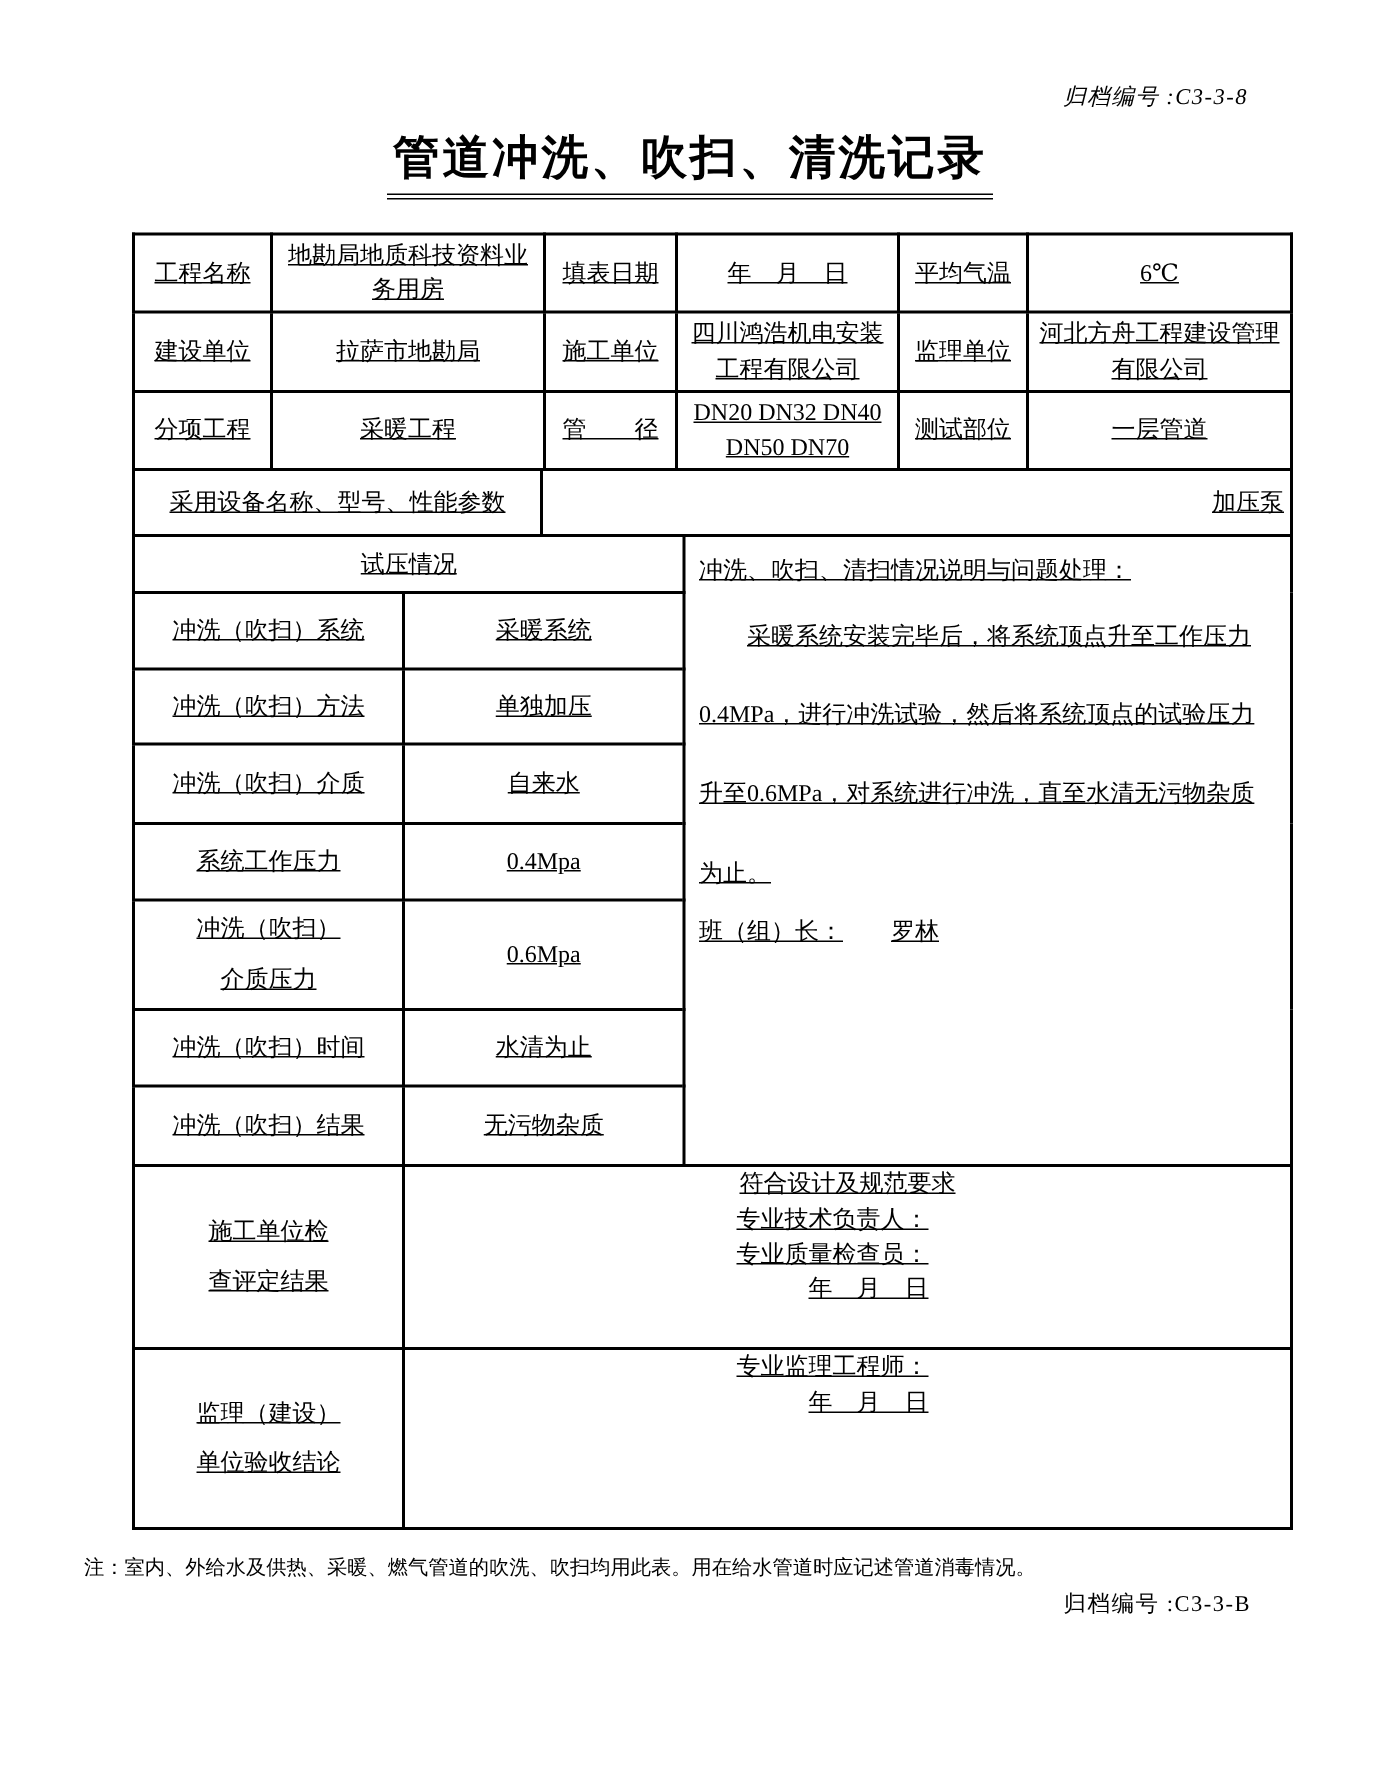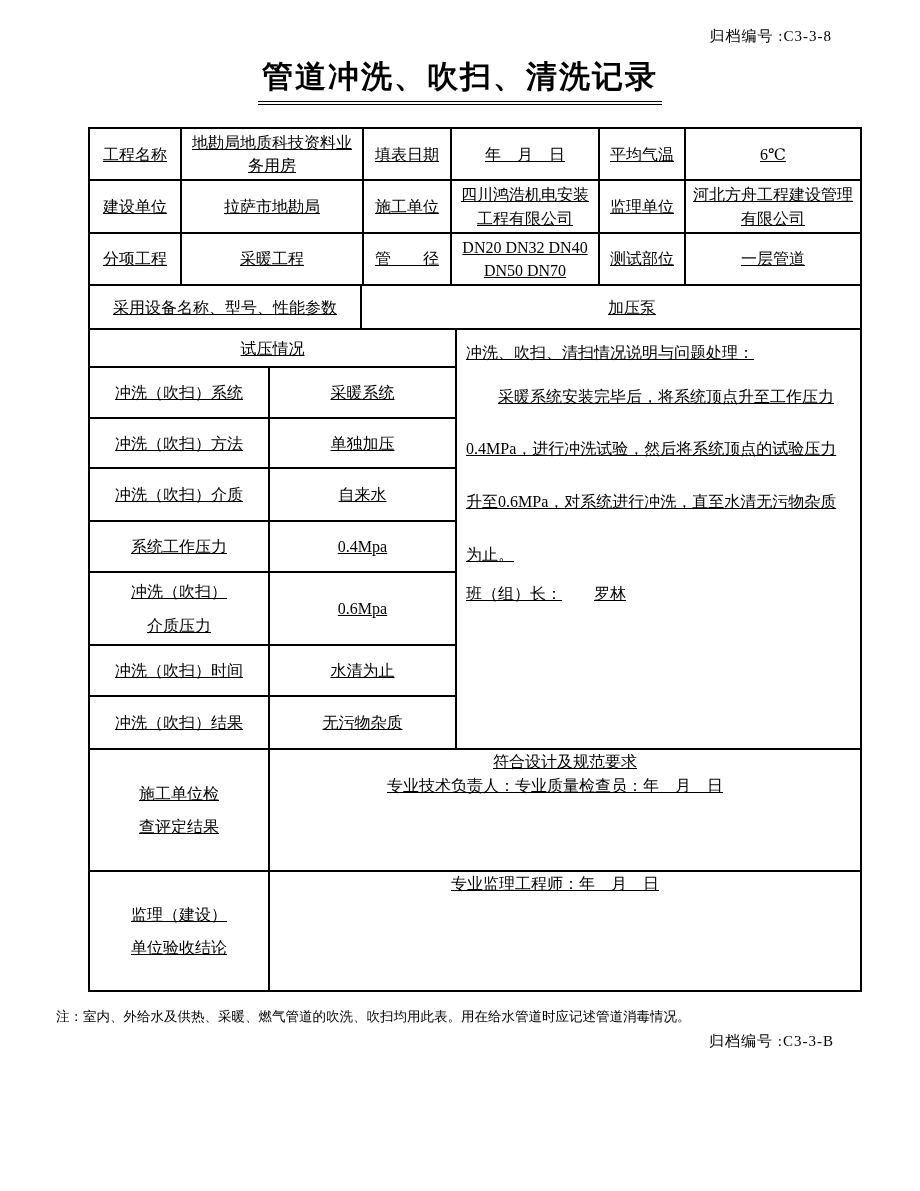--- a/index.html
+++ b/index.html
@@ -3,55 +3,55 @@
 <meta charset="utf-8">
 <style>
   * { box-sizing: border-box; }
   html, body { margin:0; padding:0; }
   body {
     width:920px; height:1191px; background:#ffffff; color:#000;
     font-family:"Liberation Serif","DejaVu Serif",serif;
     position:relative; overflow:hidden;
   }
   .archive-top {
-    margin-top:27px; padding-right:88px; text-align:right;
-    font-size:15px; letter-spacing:1px;
+    margin-top:55px; padding-right:88px; text-align:right;
+    font-size:15px; letter-spacing:1px;font-style:italic;
   }
   .doc-title-wrap { text-align:center; margin-top:10px; }
   .doc-title {
     display:inline-block; font-size:31px; font-weight:bold;
     letter-spacing:2px; border-bottom:4px double #000; padding:0 4px 3px 4px;
   }
   .form { margin:24px 0 0 88px; width:772px;text-decoration:underline; }
   table { border-collapse:collapse; table-layout:fixed; width:772px; }
   .sec { margin-top:-2px; }
   td {
     border:2px solid #000; padding:2px 4px; font-size:16px;
     vertical-align:middle; text-align:center; line-height:1.45;
     overflow:hidden;
   }
-  td.val-left { text-align:center; }
+  td.val-left { text-align:right; }
   .pre { white-space:pre-line; }
   .tall-label { line-height:2.1;margin-top:32px; }
   
   .desc-cell { text-align:left; vertical-align:top; padding:8px 9px 0 9px; }
   .desc-flex { display:flex; flex-direction:column; height:100%; }
   .desc-heading { font-size:16px; line-height:1.9; }
   .desc-body { font-size:16px; line-height:3.3; text-indent:2em; margin-top:2px; }
   .desc-spacer { flex:1 1 auto; }
   .leader-line { margin-bottom:20px; font-size:16px; }
   .leader-name { margin-left:2em; }
   
   .sig-cell { padding:0; text-align:left; vertical-align:top; }
   .sig-flex { display:flex; flex-direction:column; height:100%;align-items:center; }
   .sig-top { flex:1 1 auto; display:flex; align-items:center; justify-content:center; font-size:16px; }
   .sig-top-empty { flex:1 1 auto; }
   .sig-row {
     display:flex; align-items:flex-end; justify-content:space-between;
-    padding:0 26px 10px 6px; font-size:16px;
+    padding:0 26px 10px 6px; font-size:16px;flex-direction:column;
   }
   .note-line { margin:16px 0 0 56px; font-size:13.5px; }
   .archive-bottom { padding-right:86px; text-align:right; font-size:15px; margin-top:6px; letter-spacing:1px; }
   
 </style>
 </head>
 <body>
 
 <div class="archive-top">归档编号 :C3-3-8</div>
 

